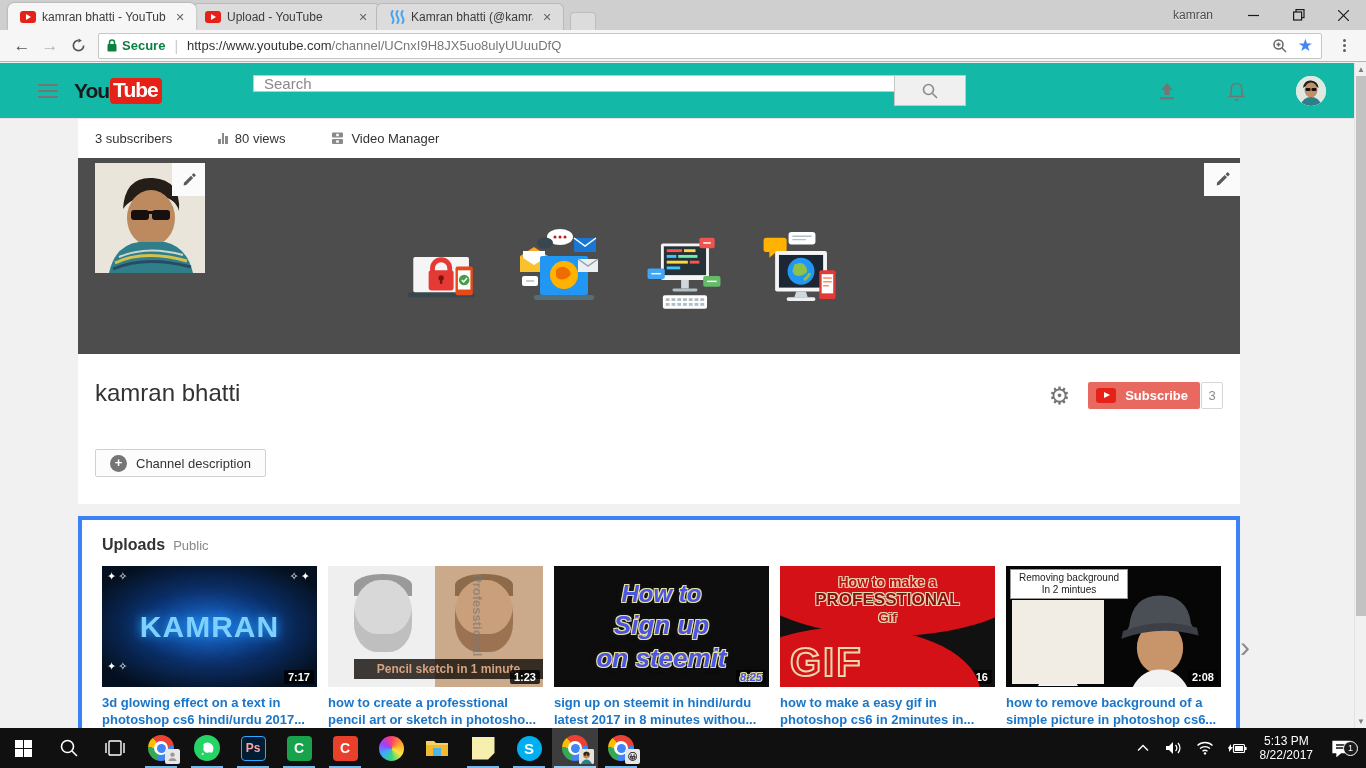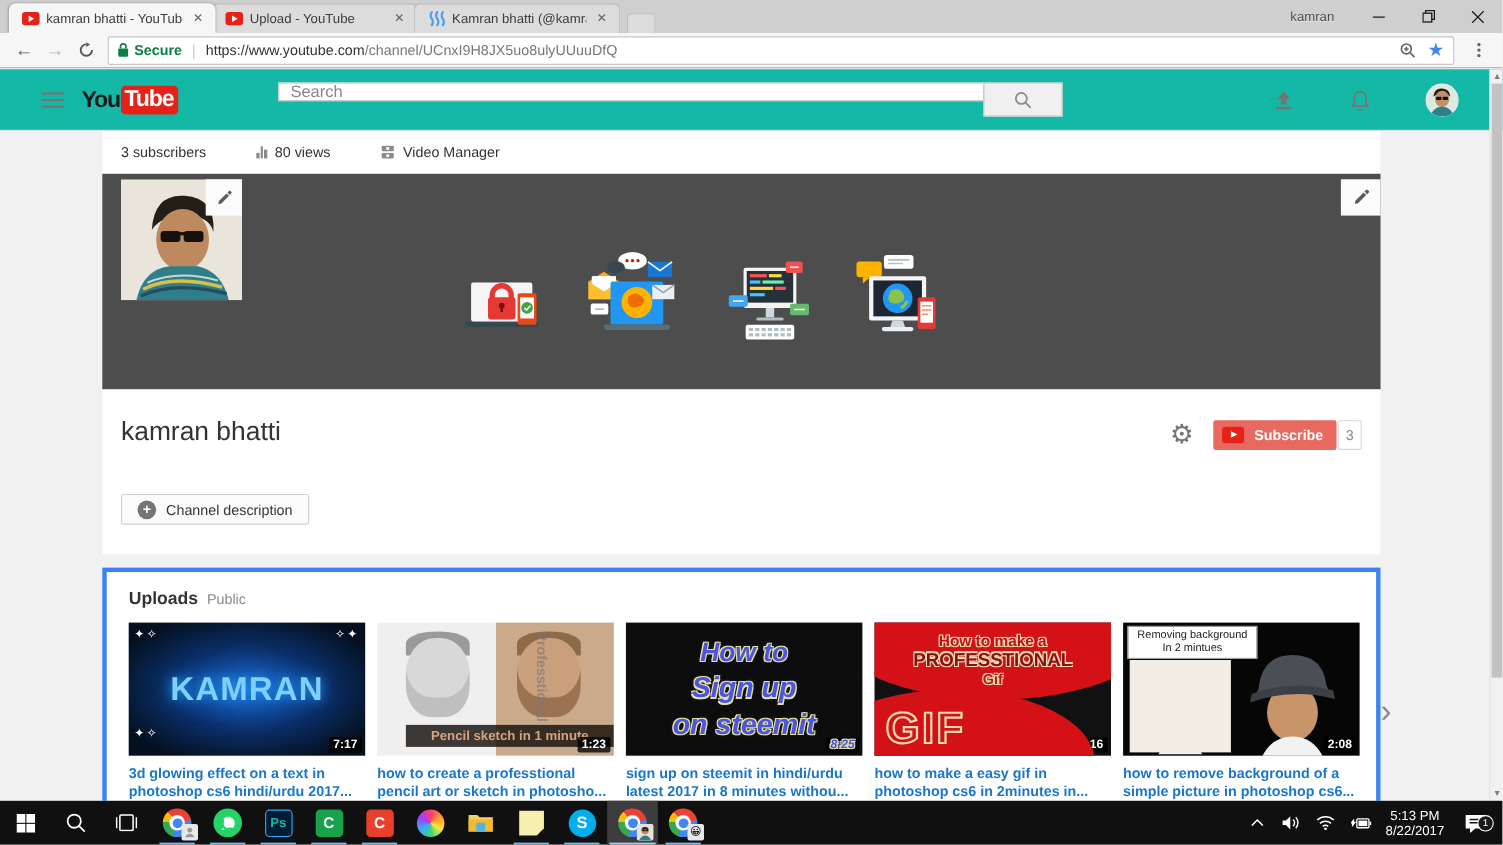--- a/index.html
+++ b/index.html
@@ -45,21 +45,21 @@
   .search-wrap { position:absolute; left:253px; top:12px; display:flex; }
   .search-input { width:641px; height:17px; border:1px solid #c6c6c6; border-right:none; padding:0 10px; font-size:15px; color:#111; outline:none; }
   .search-input::placeholder { color:#888; }
   .search-btn { width:72px; height:31px; background:#f0f0f0; border:1px solid #c6c6c6; display:flex; align-items:center; justify-content:center; }
   .hdr-right { position:absolute; right:40px; top:0; height:56px; display:flex; align-items:center; gap:50px; }
   .hdr-ico { color:#757575; display:flex; align-items:center; }
   .hdr-avatar { width:30px; height:30px; border-radius:50%; overflow:hidden; background:#dfe9e2; }
 
   
   .page { position:absolute; top:119px; left:0; width:1354px; height:609px; background:#f1f1f1; overflow:hidden; }
-  .content { position:absolute; left:93px; top:0; width:1162px; }
+  .content { position:absolute; left:78px; top:0; width:1162px; }
   .stats-bar { background:#fff; height:39px; display:flex; align-items:center; gap:46px; padding-left:17px; font-size:13px; color:#333; }
   .stat { display:flex; align-items:center; gap:7px; }
   .bars-ico { display:flex; align-items:flex-end; gap:1px; height:11px; }
   .bars-ico i { width:2.5px; background:#8a8a8a; }
   .bars-ico i:nth-child(1){height:5px}.bars-ico i:nth-child(2){height:11px}.bars-ico i:nth-child(3){height:8px}
 
   .banner { position:relative; height:196px; background:#4d4d4d; }
   .banner-avatar { position:absolute; left:17px; top:5px; width:110px; height:110px; }
   .banner-avatar svg { display:block; }
   .avatar-edit { position:absolute; right:0; top:0; width:33px; height:33px; background:#fbfbfb; display:flex; align-items:center; justify-content:center; }
@@ -136,21 +136,21 @@
   .tb-app { width:46px; display:flex; align-items:center; justify-content:center; position:relative; }
   .tb-app.running::after { content:''; position:absolute; left:7px; right:7px; bottom:0; height:2px; background:#76b9ed; }
   .tb-app.active { background:#3d3d3d; }
   .tb-app.active::after { left:2px; right:2px; background:#9ccdf2; }
   .round-ico { width:26px; height:26px; border-radius:50%; display:flex; align-items:center; justify-content:center; }
   .chrome-ball { width:26px; height:26px; border-radius:50%; background:conic-gradient(from -40deg,#ea4335 0 33%,#4285f4 33% 66%,#34a853 66% 87%,#fbbc05 87% 100%); position:relative; }
   .chrome-ball::before { content:''; position:absolute; left:6px; top:6px; width:14px; height:14px; background:#fff; border-radius:50%; }
   .chrome-ball::after { content:''; position:absolute; left:8.5px; top:8.5px; width:9px; height:9px; background:#4285f4; border-radius:50%; }
   .overlay-badge { position:absolute; right:4px; bottom:4px; width:15px; height:15px; background:#e8e8e8; border-radius:2px; display:flex; align-items:center; justify-content:center; font-size:10px; z-index:2; overflow:hidden; }
   .sq-ico { width:25px; height:25px; border-radius:4px; display:flex; align-items:center; justify-content:center; font-weight:bold; font-size:14px; color:#fff; }
-  .ps { background:#001d34; color:#14b8a6; border:1.5px solid #31a8ff; font-size:12px;align-items:center; }
+  .ps { background:#001d34; color:#fca5a5; border:1.5px solid #31a8ff; font-size:12px;align-items:center; }
   .camt { background:#17a24b; } .camr { background:#e8402a; }
   .torch { width:25px; height:25px; border-radius:50%; background:conic-gradient(#ff3d6e,#ff9f2e,#ffe53d,#38d47f,#3da9ff,#a03dff,#ff3d6e); }
   .sticky { width:23px; height:23px; background:#f7efad; clip-path:polygon(0 0,100% 0,100% 72%,72% 100%,0 100%); }
   .skype { background:#00aff0; border-radius:50%; width:25px; height:25px; display:flex; align-items:center; justify-content:center; color:#fff; font-weight:bold; font-size:15px; }
   .tray { margin-left:auto; display:flex; align-items:center; gap:9px; padding-right:10px; color:#fff; }
   .tray-ico { display:flex; align-items:center; justify-content:center; width:22px; }
   .clock { text-align:center; font-size:12px; line-height:14px; color:#fff; margin:0 4px; }
   .action-center { position:relative; width:30px; display:flex; align-items:center; justify-content:center; }
   .ac-badge { position:absolute; right:-2px; bottom:1px; width:15px; height:15px; border-radius:50%; background:#1a1a1a; border:1.5px solid #fff; color:#fff; font-size:9px; display:flex; align-items:center; justify-content:center; }
 </style>

